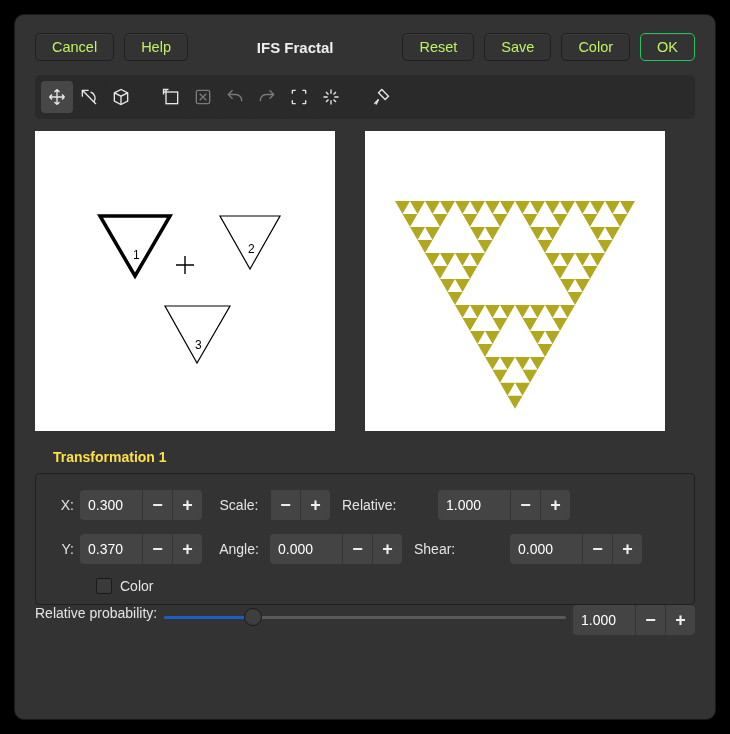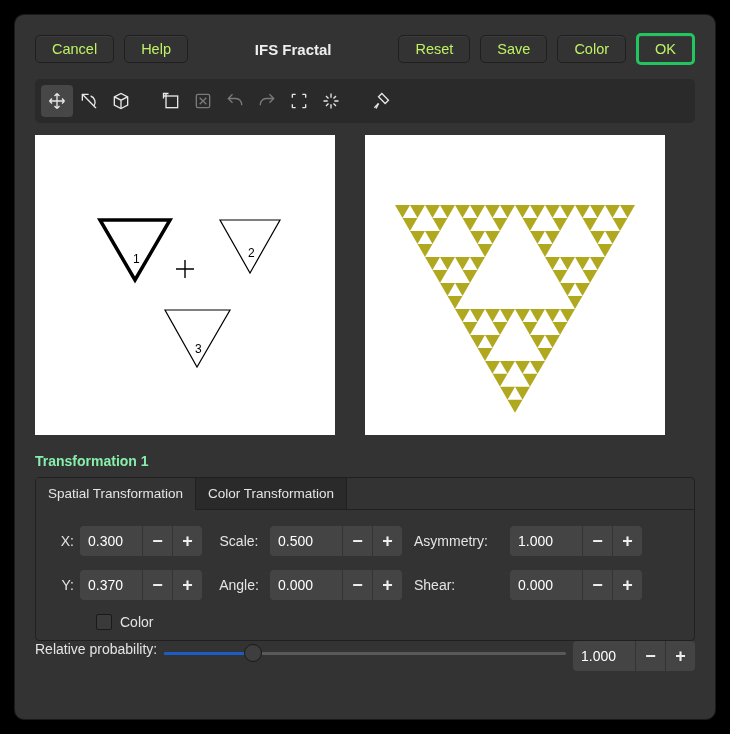--- a/index.html
+++ b/index.html
@@ -31,21 +31,21 @@
     background: #333333;
     border: 1px solid #1f1f1f;
     border-radius: 5px;
     padding: 5px 16px;
     font-size: 14.5px;
     color: #bef264;
     cursor: default;
     box-shadow: 0 1px 0 rgba(255,255,255,0.04) inset;
   }
   .tbutton.ok {
-    border: 3px solid #22c55e;
+    border: 1px solid #22c55e;
   }
   .title {
     flex: 1;
     text-align: center;
     font-weight: 700;
     font-size: 15px;
     color: #eee;
   }
   .toolbar-wrap {
     background: #2a2a2a;
@@ -75,22 +75,22 @@
   }
   .canvas {
     background:#fff;
     width:300px; height:300px;
     position:relative;
     flex:none;
   }
   .section-title {
     font-weight:700;
     font-size:14px;
-    color:#86efac;
-    margin: 6px 0 8px 0;
+    color:#fde047;
+    margin: 6px 0 8px 18px;
   }
   .tabsbox {
     border:1px solid #202020;
     border-radius:4px;
     padding: 0;
   }
   .tabs {
     display:flex;
     border-bottom:1px solid #202020;
   }
@@ -275,44 +275,39 @@
         <g transform="translate(30,70) scale(1.5)">
             <use href="#t4"></use>
           </g>
       </svg>
     </div>
   </div>
 
   <div class="section-title">Transformation 1</div>
 
   <div class="tabsbox">
-    <div class="tabs">
-      <div class="tab active">Spatial Transformation</div>
-      <div class="tab">Color Transformation</div>
-    </div>
     <div class="tabcontent">
       <div class="row">
         <div class="field">
           <span class="flabel w1">X:</span>
           <div class="spinwrap">
             <input class="spin-input" value="0.300" style="">
             <button class="spinbtn">−</button>
             <button class="spinbtn">+</button>
           </div>
         </div>
         <div class="field">
           <span class="flabel w2">Scale:</span>
           <div class="spinwrap">
-            <input class="spin-input wide" value="0.500" style="">
-            <button class="spinbtn">−</button>
-            <button class="spinbtn">+</button>
-          </div>
-        </div>
-        <div class="field">
-          <span class="flabel w3">Asymmetry:</span>
+            <button class="spinbtn">−</button>
+            <button class="spinbtn">+</button>
+          </div>
+        </div>
+        <div class="field">
+          <span class="flabel w3">Relative:</span>
           <div class="spinwrap">
             <input class="spin-input wide" value="1.000" style="">
             <button class="spinbtn">−</button>
             <button class="spinbtn">+</button>
           </div>
         </div>
       </div>
       <div class="row">
         <div class="field">
           <span class="flabel w1">Y:</span>

